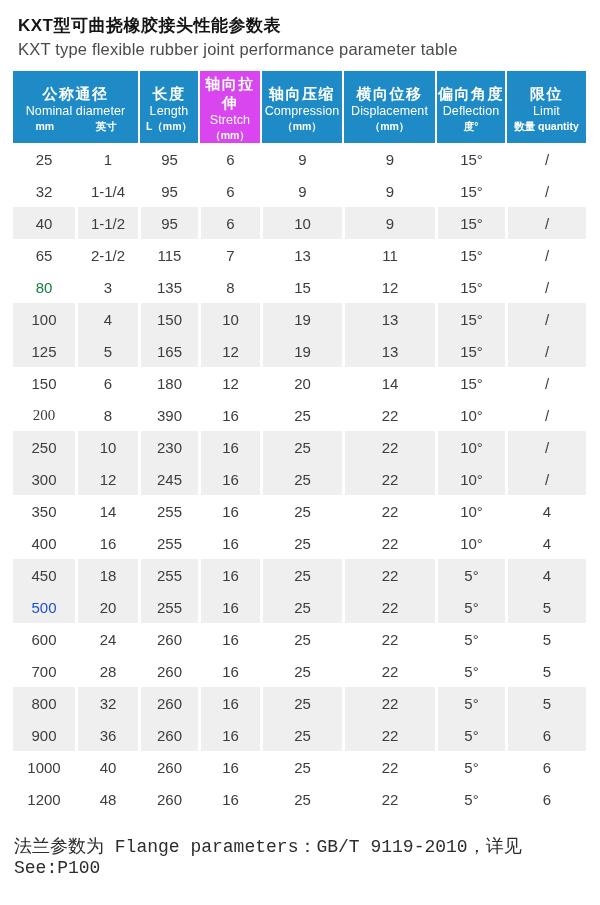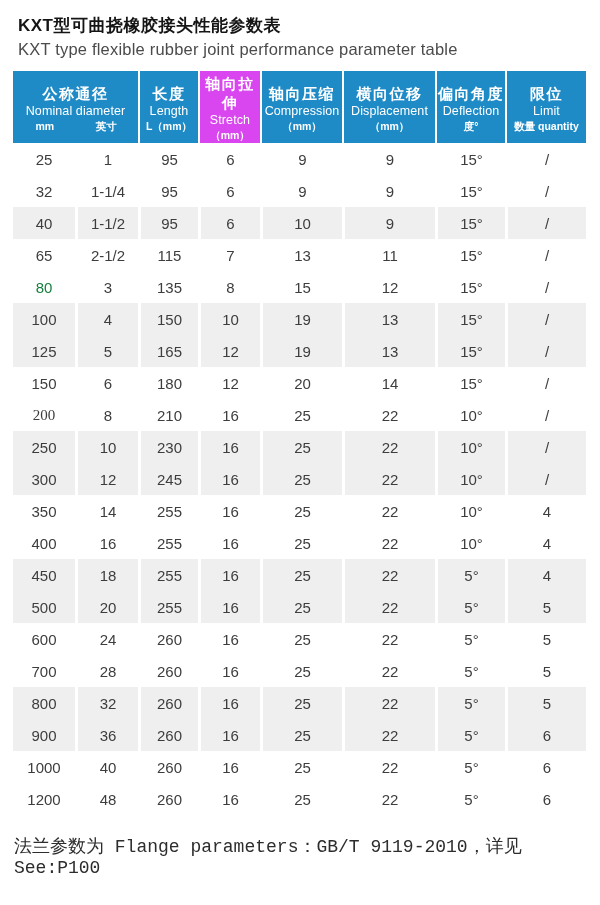--- a/index.html
+++ b/index.html
@@ -190,21 +190,21 @@
           <td style="color: rgb(61, 61, 61);">180</td>
           <td style="color: rgb(61, 61, 61);">12</td>
           <td style="color: rgb(61, 61, 61);">20</td>
           <td style="color: rgb(61, 61, 61);">14</td>
           <td style="color: rgb(61, 61, 61);">15°</td>
           <td style="color: rgb(61, 61, 61);">/</td>
         </tr>
         <tr>
           <td style="color: rgb(61, 61, 61); font-family: Liberation Serif, serif;">200</td>
           <td style="color: rgb(61, 61, 61);">8</td>
-          <td style="color: rgb(61, 61, 61);">210</td>
+          <td style="color: rgb(61, 61, 61);">390</td>
           <td style="color: rgb(61, 61, 61);">16</td>
           <td style="color: rgb(61, 61, 61);">25</td>
           <td style="color: rgb(61, 61, 61);">22</td>
           <td style="color: rgb(61, 61, 61);">10°</td>
           <td style="color: rgb(61, 61, 61);">/</td>
         </tr>
         <tr class="band">
           <td style="color: rgb(61, 61, 61);">250</td>
           <td style="color: rgb(61, 61, 61);">10</td>
           <td style="color: rgb(61, 61, 61);">230</td>
@@ -248,21 +248,21 @@
           <td style="color: rgb(61, 61, 61);">450</td>
           <td style="color: rgb(61, 61, 61);">18</td>
           <td style="color: rgb(61, 61, 61);">255</td>
           <td style="color: rgb(61, 61, 61);">16</td>
           <td style="color: rgb(61, 61, 61);">25</td>
           <td style="color: rgb(61, 61, 61);">22</td>
           <td style="color: rgb(61, 61, 61);">5°</td>
           <td style="color: rgb(61, 61, 61);">4</td>
         </tr>
         <tr class="band">
-          <td style="color: #404040; margin-top: 32px;">500</td>
+          <td style="color: #1d4ed8; margin-top: 32px;">500</td>
           <td style="color: rgb(61, 61, 61);">20</td>
           <td style="color: rgb(61, 61, 61);">255</td>
           <td style="color: rgb(61, 61, 61);">16</td>
           <td style="color: rgb(61, 61, 61);">25</td>
           <td style="color: rgb(61, 61, 61);">22</td>
           <td style="color: rgb(61, 61, 61);">5°</td>
           <td style="color: rgb(61, 61, 61);">5</td>
         </tr>
         <tr>
           <td style="color: rgb(61, 61, 61);">600</td>

